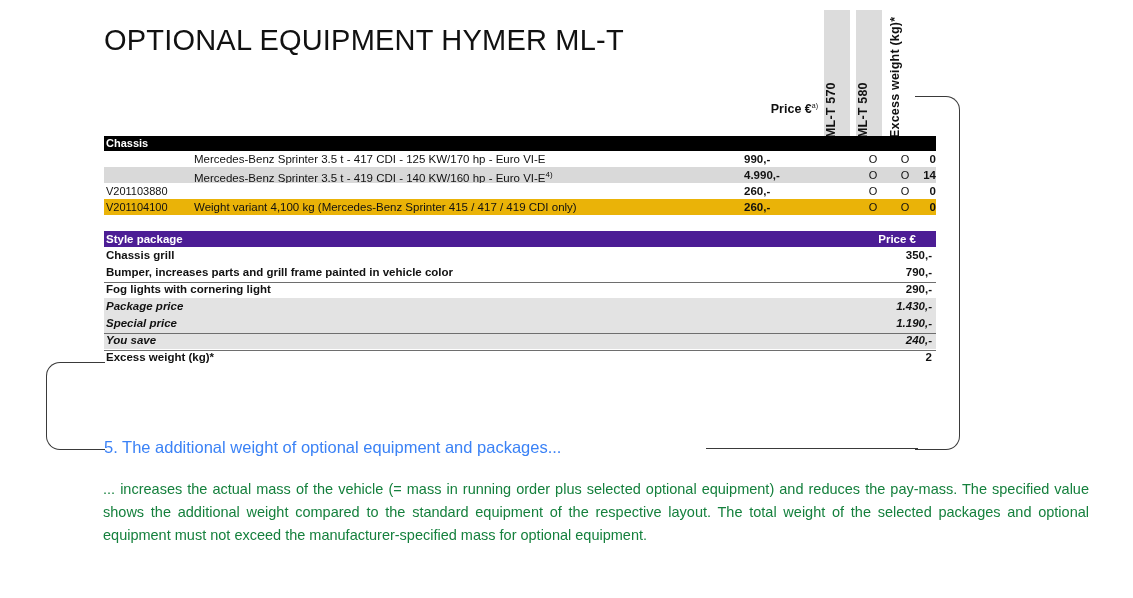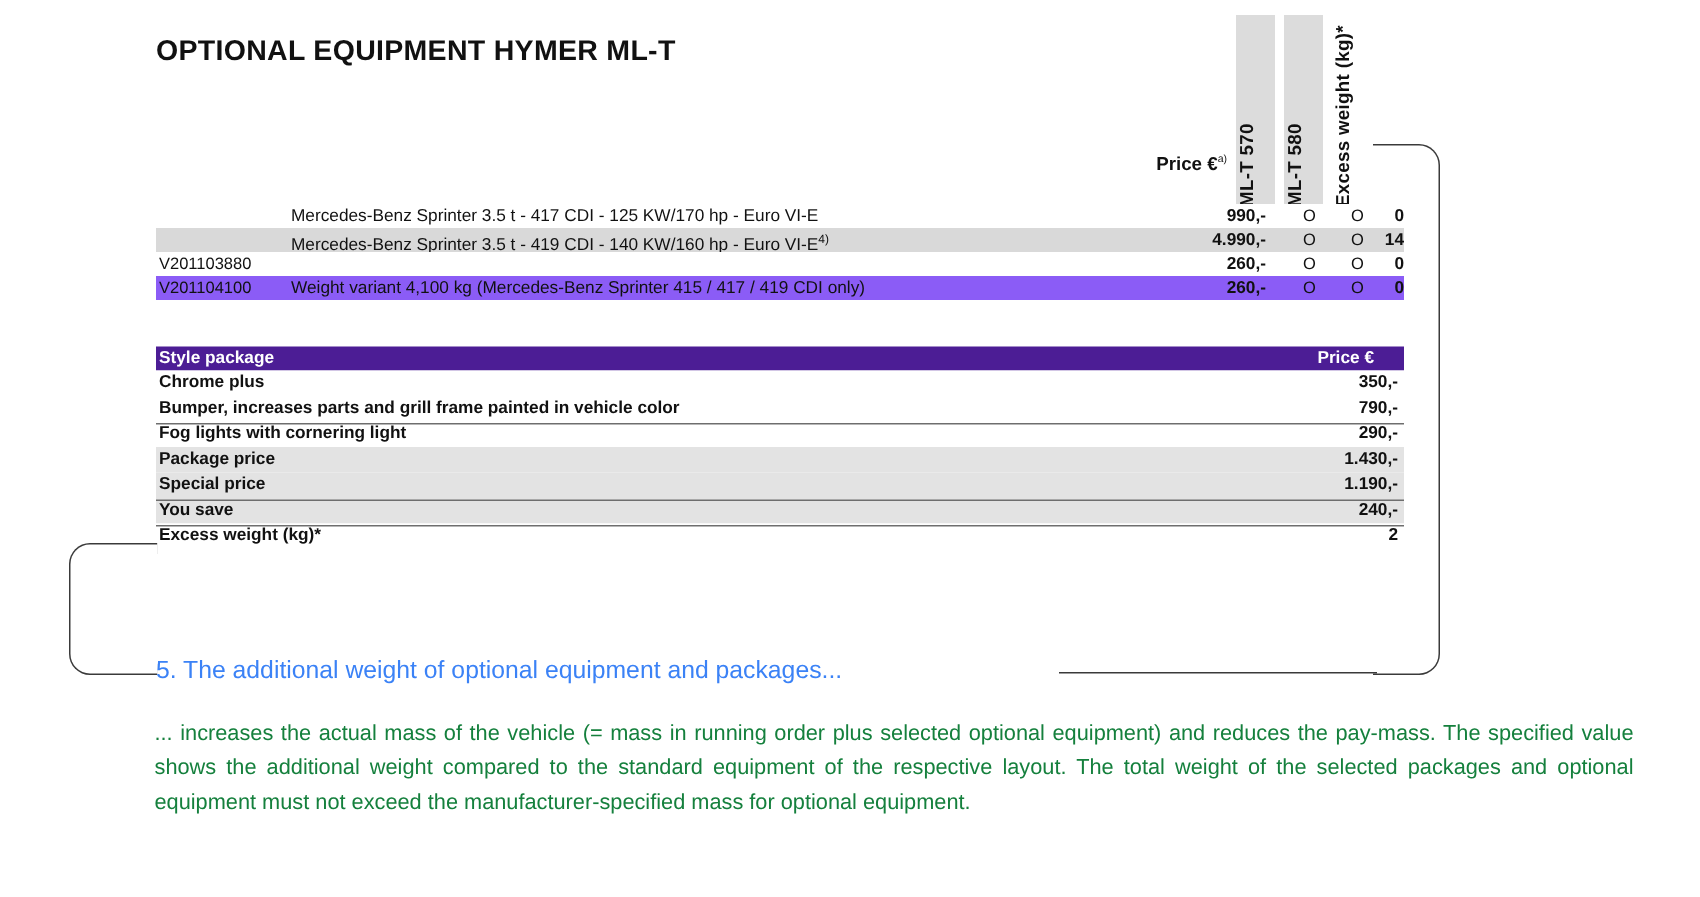--- a/index.html
+++ b/index.html
@@ -21,22 +21,22 @@
     left: 0; top: 0;
     width: 1133px;
     height: 598px;
   }
 
   
   .doc-title {
     position: absolute;
     left: 104px;
     top: 24px;
-    font-size: 19px;
-    font-weight: bold;
+    font-size: 29px;
+    font-weight: normal;
     letter-spacing: 0.2px;
     color: #111;
     white-space: nowrap;
   }
 
   
   .vhead-area {
     position: absolute;
     left: 760px;
     top: 10px;
@@ -95,21 +95,21 @@
     color: #111;
   }
   .row.band-dark {
     background: #000000;
     color: #ffffff;
     font-weight: bold;
     height: 15px;
     line-height: 15px;
   }
   .row.band-grey { background: #d9d9d9; }
-  .row.band-light { background: #8b5cf6; }
+  .row.band-light { background: #eab308; }
   .row.band-white { background: #ffffff; }
 
   .c-code {
     position: absolute;
     left: 2px;
     top: 0;
     width: 86px;
     font-size: 11px;
   }
   .c-desc {
@@ -122,21 +122,20 @@
   }
   .c-desc sup {
     font-size: 8px;
     vertical-align: super;
   }
   .c-price {
     position: absolute;
     left: 640px;
     top: 0;
     width: 100px;
-    text-align: right;
     font-size: 11.5px;
     font-weight: bold;
   }
   .c-opt1 {
     position: absolute;
     left: 756px;
     top: 0;
     width: 26px;
     text-align: center;
     font-size: 11px;
@@ -171,21 +170,21 @@
     font-size: 11.5px;
     font-weight: bold;
     color: #111;
   }
   .sp-row.header {
     background: #4c1d95;
     color: #fff;
     height: 16px;
     line-height: 16px;
   }
-  .sp-row.shade { background: #e3e3e3; }
+  .sp-row.shade { background: #e3e3e3; font-style: italic; }
   .sp-row.plain { background: #ffffff; }
   .sp-label {
     position: absolute;
     left: 2px;
     top: 0;
     white-space: nowrap;
   }
   .sp-value {
     position: absolute;
     right: 4px;
@@ -266,20 +265,23 @@
     <div class="price-head">
       <span>Price €</span><sup>a)</sup>
     </div>
     <div class="vhead shaded v1">ML-T 570</div>
     <div class="vhead shaded v2">ML-T 580</div>
     <div class="vhead v3">Excess weight (kg)*</div>
   </div>
 
   <div class="table t1">
 
+    <div class="row band-dark">
+      <div class="c-code">Chassis</div>
+    </div>
 
     <div class="row band-white">
       <div class="c-code"></div>
       <div class="c-desc"><span>Mercedes-Benz Sprinter 3.5 t - 417 CDI - 125 KW/170 hp - Euro VI-E</span></div>
       <div class="c-price">990,-</div>
       <div class="c-opt1">O</div>
       <div class="c-opt2">O</div>
       <div class="c-excess">0</div>
     </div>
 
@@ -311,21 +313,21 @@
   </div>
 
   <div class="table t2">
 
     <div class="sp-row header">
       <div class="sp-label">Style package</div>
       <div class="sp-value">Price €</div>
     </div>
 
     <div class="sp-row plain">
-      <div class="sp-label">Chrome plus</div>
+      <div class="sp-label">Chassis grill</div>
       <div class="sp-value">350,-</div>
     </div>
     <div class="sp-row plain">
       <div class="sp-label">Bumper, increases parts and grill frame painted in vehicle color</div>
       <div class="sp-value">790,-</div>
     </div>
     <div class="sp-row plain">
       <div class="sp-label">Fog lights with cornering light</div>
       <div class="sp-value">290,-</div>
     </div>

